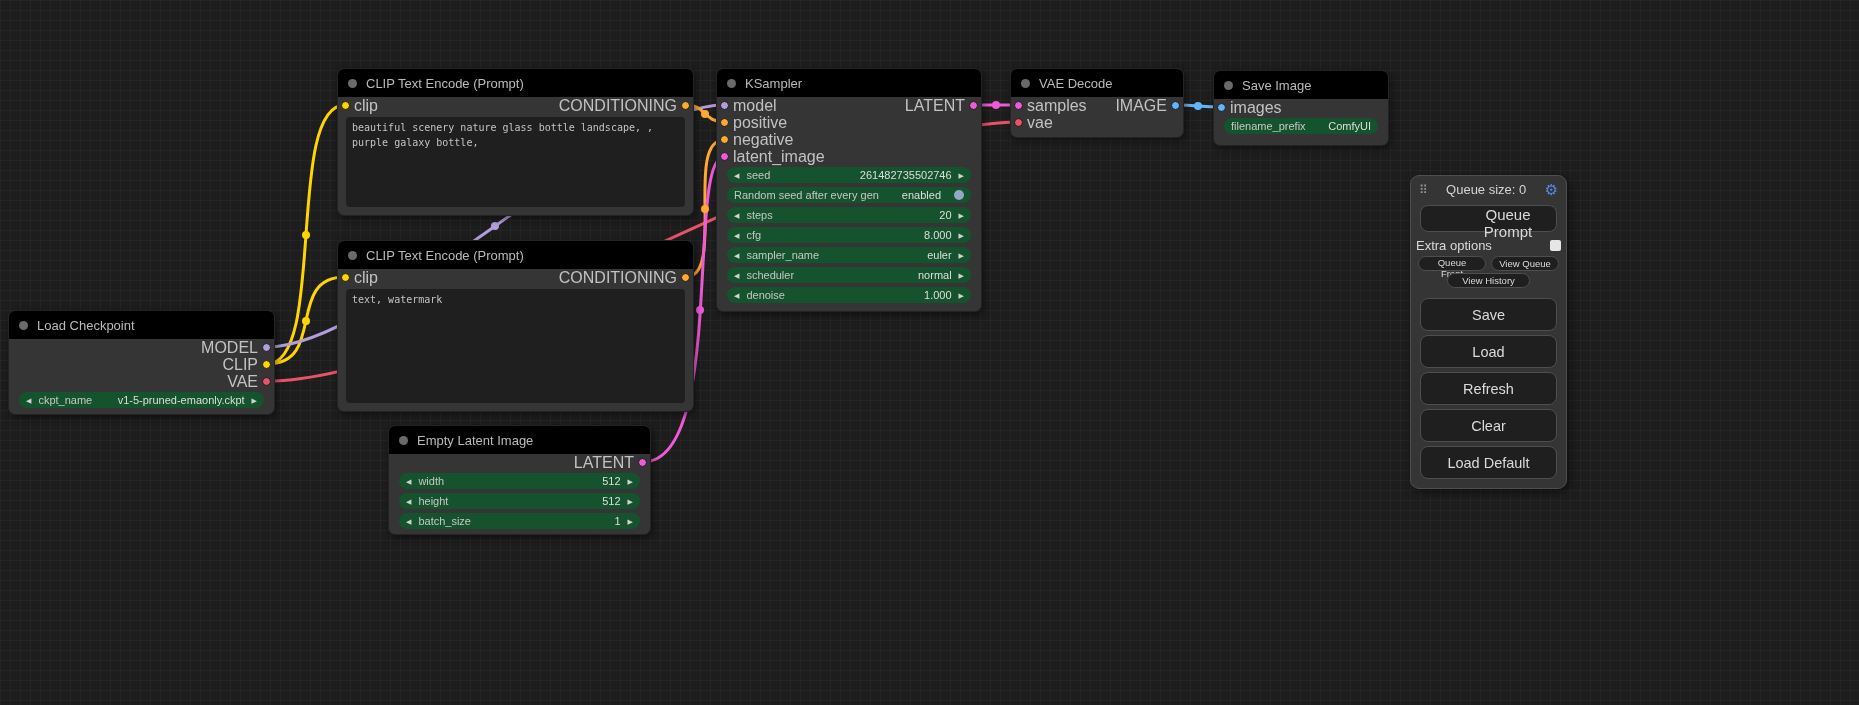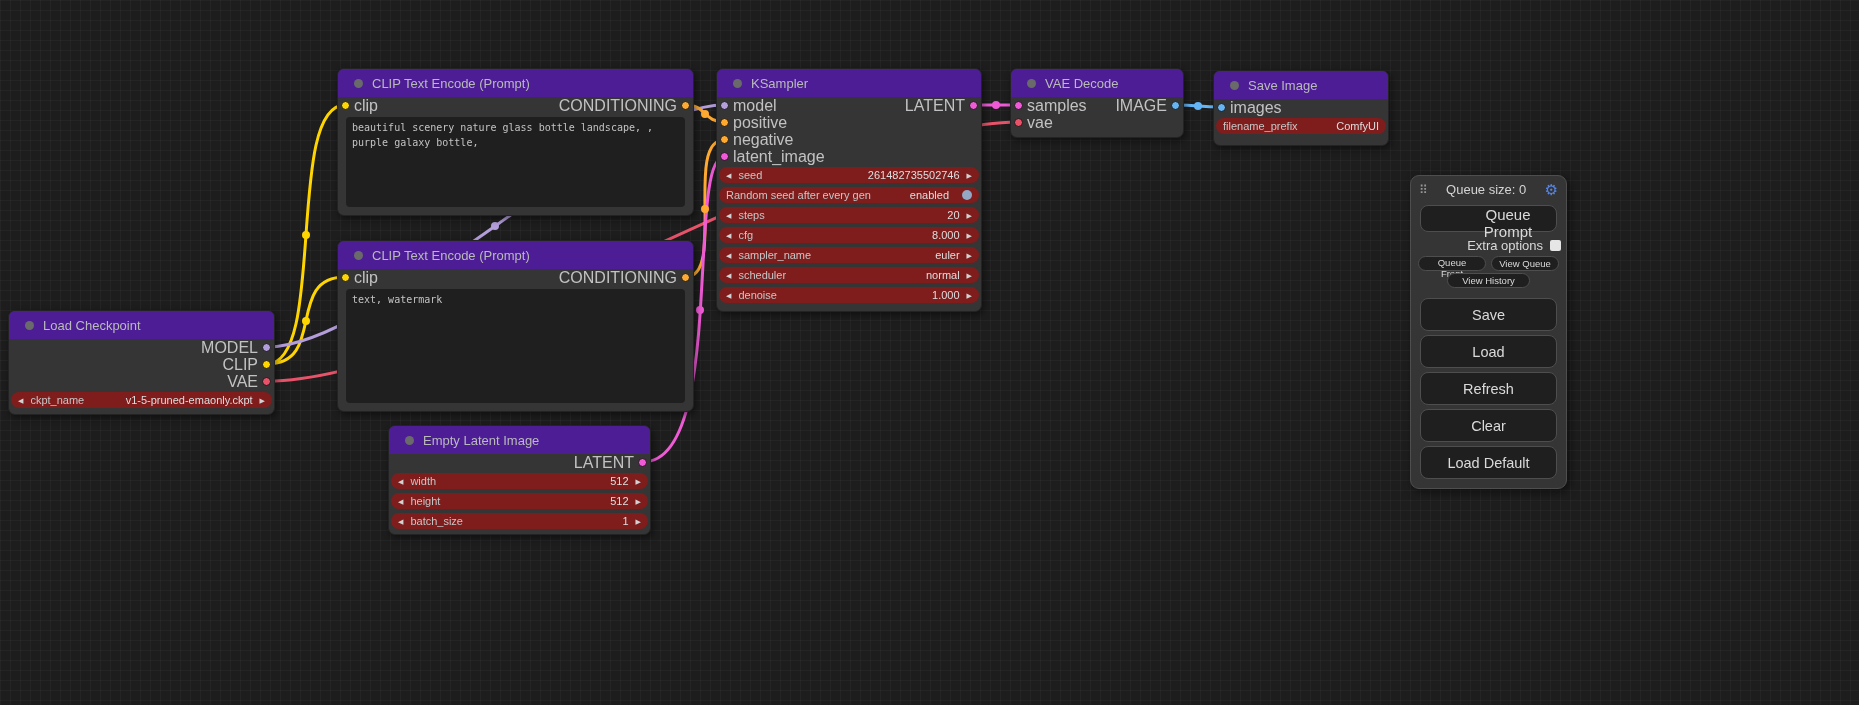--- a/index.html
+++ b/index.html
@@ -22,22 +22,22 @@
     background:#353535;
     border:1px solid #232323;
     border-radius:7px;
     box-shadow:2px 3px 7px rgba(0,0,0,.45);
     display:flex; flex-direction:column;
     color:#c9c9c9;
   }
   .node-title {
     height:28px; flex:none;
     display:flex; align-items:center;
-    padding:0 16px;
-    background:#4c1d95;
+    padding:0 10px;
+    background:#000000;
     border-radius:6px 6px 0 0;
     font-size:13px; color:#bababa;
   }
   .collapse-dot { width:9px; height:9px; border-radius:50%; background:#6a6a6a; margin-right:9px; flex:none; }
   .row {
     position:relative; height:17px; flex:none;
     display:flex; 
     font-size:16px; color:#c2c2c2;
     padding:0 16px;
   }
@@ -46,23 +46,23 @@
   .dot {
     position:absolute; top:50%; margin-top:-4.5px;
     width:9px; height:9px; border-radius:50%;
     border:1px solid #191919;
   }
   .dot.in  { left:3px; }
   .dot.out { right:3px; }
 
   .widget {
     height:16px; flex:none;
-    background:#7f1d1d;
+    background:#14532d;
     border-radius:8px;
-    margin:2px 2px;
+    margin:2px 10px;
     display:flex; align-items:center;
     padding:0 7px; gap:7px;
     font-size:11px; color:#c6c6c6;
   }
   .warrow { font-size:7px; color:#d2d2d2; line-height:1; flex:none; }
   .wvalue { margin-left:auto; color:#dedede; white-space:nowrap; }
   .toggle-dot { width:10px; height:10px; border-radius:50%; margin-left:6px; flex:none; }
 
   .prompt {
     flex:1; margin:3px 8px 8px;
@@ -90,21 +90,21 @@
   .menu button {
     display:block;
     font-family:inherit;
     background:#1f1f1f; color:#dadada;
     border:1px solid #4e4e4e; border-radius:8px;
     cursor:pointer;
   }
   .menu .big { width:calc(100% - 8px); margin:4px auto 0; height:33px; font-size:14.5px; }
   .menu .big.primary { height:27px; font-size:15px;padding-left:39px; }
   .menu .big.gap-top { margin-top:10px; }
-  .extra-row { display:flex; justify-content:flex-end; align-items:center; gap:7px; margin:6px 0 3px; font-size:13px; }
+  .extra-row { display:flex; justify-content:space-between; align-items:center; gap:7px; margin:6px 0 3px; font-size:13px; }
   .checkbox { width:11px; height:11px; background:#e6e6e6; border-radius:2px; flex:none; }
   .small-row { display:flex; gap:5px; margin:2px 2px 0; justify-content:space-between; }
   .small-row.center { justify-content:center; }
   .menu .small { font-size:9.5px; height:15px; padding:0 7px; border-radius:8px; flex:1; }
   .small-row.center .small { flex:0 0 auto; padding:0 14px; }
 </style>
 </head>
 <body>
 
 <svg class="links" width="1859" height="705" viewBox="0 0 1859 705">

